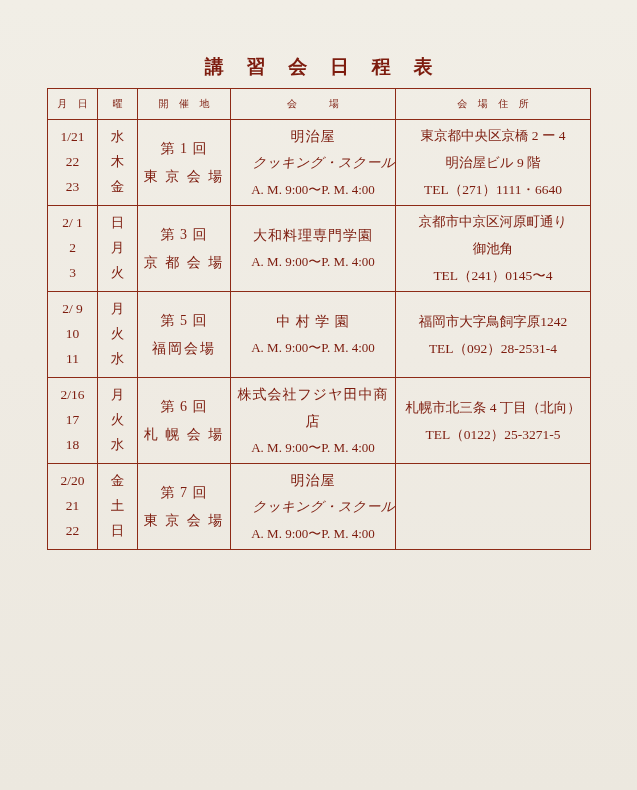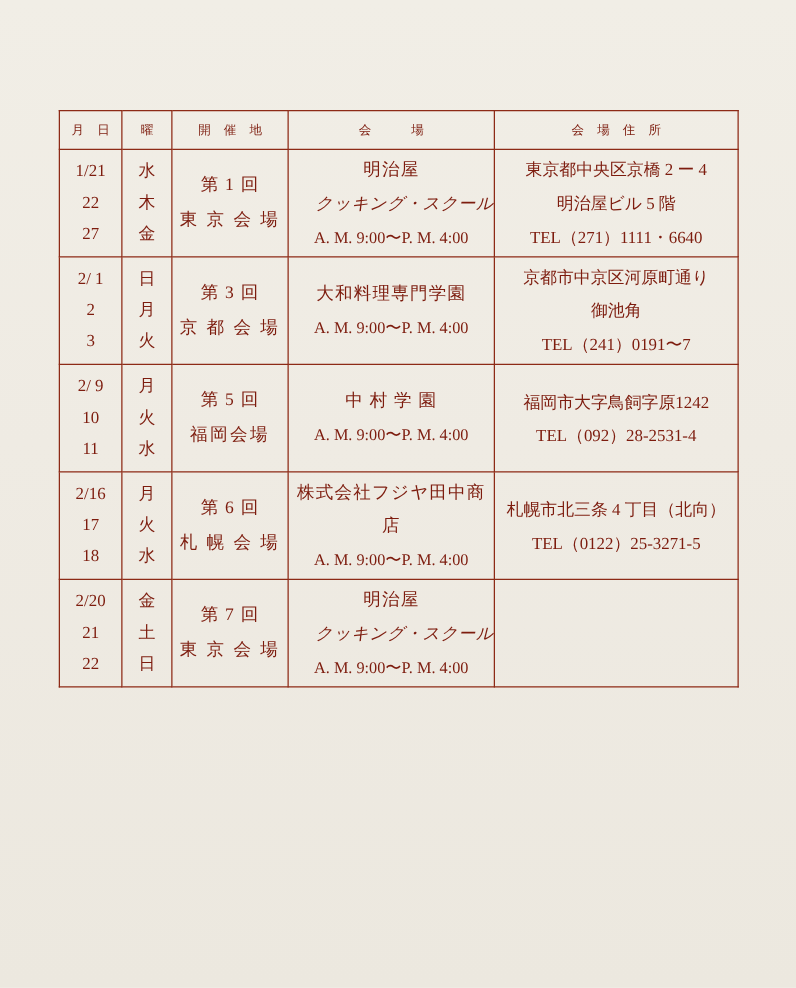--- a/index.html
+++ b/index.html
@@ -96,20 +96,21 @@
   }
   td.cell-addr .a { display: block; letter-spacing: 0px; }
 
   .spacer-venue-top { display:block; height: 16px; }
 </style>
 </head>
 <body>
 
 <div class="page">
 
+  <div class="doc-title">講 習 会 日 程 表</div>
 
   <table class="schedule">
     <colgroup>
       <col class="c-date">
       <col class="c-day">
       <col class="c-place">
       <col class="c-venue">
       <col class="c-addr">
     </colgroup>
     <thead>
@@ -120,39 +121,39 @@
         <th>会　　場</th>
         <th>会 場 住 所</th>
       </tr>
     </thead>
     <tbody>
 
       <tr>
         <td class="cell-date">
           <span class="d">1/21</span>
           <span class="d">22</span>
-          <span class="d">27</span>
+          <span class="d">23</span>
         </td>
         <td class="cell-day">
           <span class="d">水</span>
           <span class="d">木</span>
           <span class="d">金</span>
         </td>
         <td class="cell-place">
           <span class="p1">第 1 回</span>
           <span class="p2">東 京 会 場</span>
         </td>
         <td class="cell-venue">
           <span class="v1">明治屋</span>
           <span class="v2">クッキング・スクール</span>
           <span class="v3">A. M. 9:00〜P. M. 4:00</span>
         </td>
         <td class="cell-addr">
           <span class="a">東京都中央区京橋 2 ー 4</span>
-          <span class="a">明治屋ビル 5 階</span>
+          <span class="a">明治屋ビル 9 階</span>
           <span class="a">TEL（271）1111・6640</span>
         </td>
       </tr>
 
 
       <tr>
         <td class="cell-date">
           <span class="d">2/ 1</span>
           <span class="d">2</span>
           <span class="d">3</span>
@@ -166,21 +167,21 @@
           <span class="p1">第 3 回</span>
           <span class="p2">京 都 会 場</span>
         </td>
         <td class="cell-venue">
           <span class="v1">大和料理専門学園</span>
           <span class="v3">A. M. 9:00〜P. M. 4:00</span>
         </td>
         <td class="cell-addr">
           <span class="a">京都市中京区河原町通り</span>
           <span class="a">御池角</span>
-          <span class="a">TEL（241）0191〜7</span>
+          <span class="a">TEL（241）0145〜4</span>
         </td>
       </tr>
 
 
       <tr>
         <td class="cell-date">
           <span class="d">2/ 9</span>
           <span class="d">10</span>
           <span class="d">11</span>
         </td>

